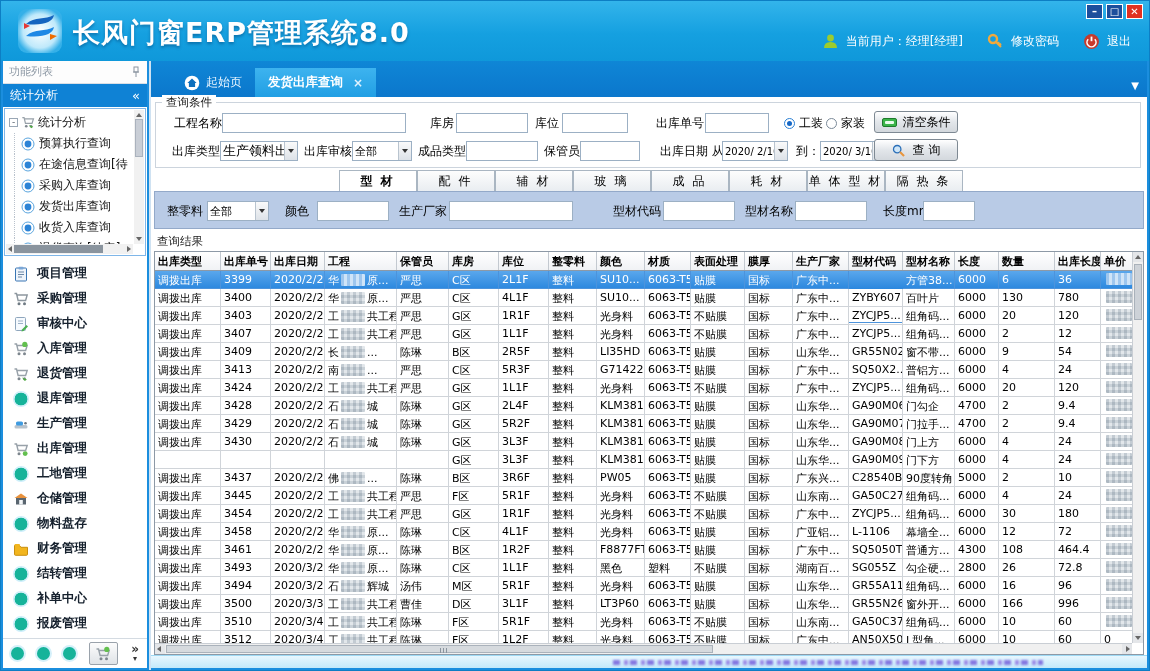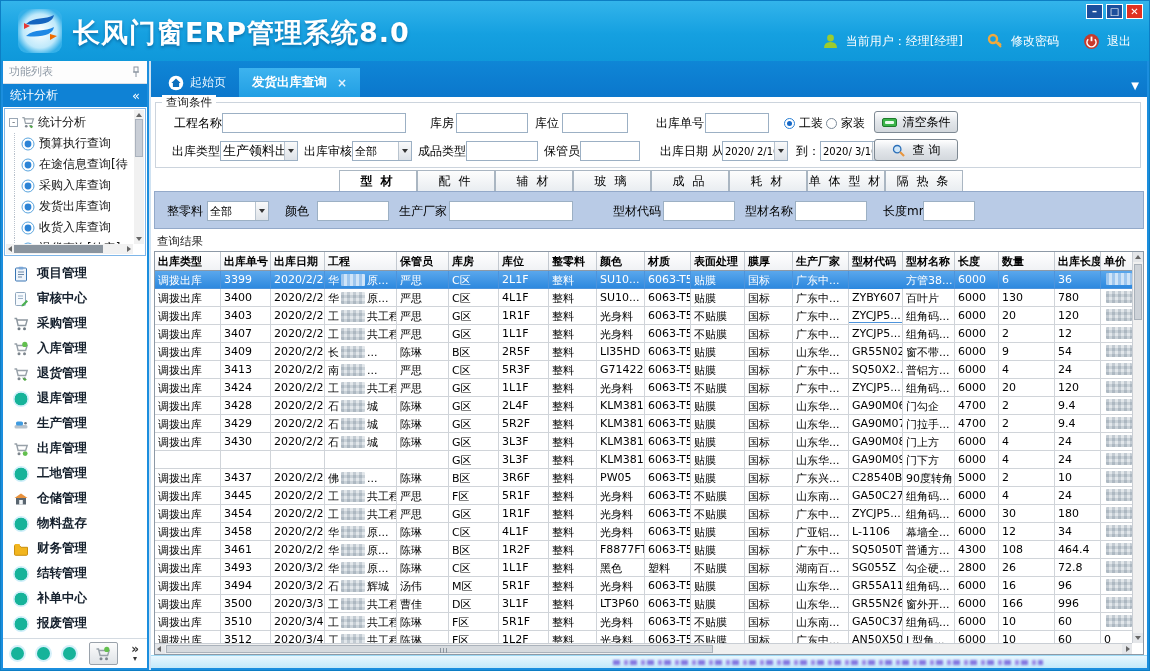--- a/index.html
+++ b/index.html
@@ -47,21 +47,21 @@
 .menulist { flex:1; padding-top:4px; overflow:hidden; }
 .menu-item { height:25px; display:flex; align-items:center; gap:8px; padding-left:10px; font-size:12.5px; font-weight:bold; color:#16212e; cursor:pointer; }
 .mi-ic { width:16px; height:16px; flex:0 0 16px; }
 .sb-footer { height:30px; border-top:1px solid #d4dbe2; display:flex; align-items:center; gap:13px; padding:0 8px; }
 .dot-ic { width:13px; height:13px; border-radius:50%; background:#16b39a; box-shadow:0 0 0 2px #d5f0fa; }
 .foot-btn { width:30px; height:23px; border:1px solid #9aa2ab; border-radius:2px; background:linear-gradient(#fcfcfc,#dfe3e7); display:flex; align-items:center; justify-content:center; cursor:pointer; }
 .foot-more { font-size:12px; font-weight:bold; color:#333; line-height:9px; text-align:center; cursor:pointer; }
 .foot-more small{ font-size:8px; display:block; color:#333;}
 
 
-.tabstrip { height:36px; background:linear-gradient(#0f86d6,#0b77cc); display:flex; align-items:flex-end; padding-left:4px; position:relative; flex:0 0 36px;}
+.tabstrip { height:36px; background:linear-gradient(#0f86d6,#0b77cc); display:flex; align-items:flex-end; padding-left:20px; position:relative; flex:0 0 36px;}
 .tab { height:29px; display:flex; align-items:center; gap:6px; padding:0 13px; color:#eaf6ff; font-size:12px; cursor:pointer; }
 .tab.active { background:linear-gradient(#3db3ef,#219fe4); color:#fff; font-weight:bold; font-size:12.5px; }
 .tab .tclose { font-size:12px; color:#dff2ff; margin-left:4px; }
 .tab-ovf { position:absolute; right:8px; bottom:6px; color:#fff; font-size:10px; cursor:pointer; }
 .home-ic { width:16px; height:16px; }
 
 
 .content { flex:1; min-height:0; background:#fff; display:flex; flex-direction:column; }
 .qbox { position:relative; border:1px solid #ccd4dd; margin:5px 6px 0 4px; height:66px; flex:0 0 66px; }
 .qtitle { position:absolute; top:-8px; left:6px; background:#fff; padding:0 4px; font-size:11.5px; color:#222;text-align:right; }
@@ -285,36 +285,36 @@
                 <rect x="2.5" y="2" width="11" height="13" rx="1" fill="#eef4fb" stroke="#3a76b4"></rect>
                 <rect x="5.5" y="0.8" width="5" height="2.6" rx="1" fill="#7ba7d7"></rect>
                 <path d="M5 6 h6 M5 8.5 h6 M5 11 h4" stroke="#6b87a6"></path>
               </svg>
             </span>
             <span>项目管理</span>
           </div>
           <div class="menu-item">
             <span class="mi-ic">
               <svg viewBox="0 0 16 16" width="100%" height="100%">
+                <path d="M1.5 2.5 h2 l1.6 7 h7.5 l1.6-5.5 H4.4" fill="none" stroke="#8d979f" stroke-width="1.4"></path>
+                <circle cx="6" cy="12.8" r="1.5" fill="#6f7a83"></circle>
+                <circle cx="11.5" cy="12.8" r="1.5" fill="#6f7a83"></circle>
+              </svg>
+            </span>
+            <span>采购管理</span>
+          </div>
+          <div class="menu-item">
+            <span class="mi-ic">
+              <svg viewBox="0 0 16 16" width="100%" height="100%">
                 <rect x="2.5" y="1.5" width="10" height="13" rx="1" fill="#f6fafe" stroke="#8fa6bd"></rect>
                 <path d="M5 5 h5 M5 7.5 h5" stroke="#9ab0c6"></path>
                 <path d="M9 13.5 l4.5-4.5 1.5 1.5 -4.5 4.5 -2 .5 Z" fill="#49b04f"></path>
               </svg>
             </span>
             <span>审核中心</span>
-          </div>
-          <div class="menu-item">
-            <span class="mi-ic">
-              <svg viewBox="0 0 16 16" width="100%" height="100%">
-                <path d="M1.5 2.5 h2 l1.6 7 h7.5 l1.6-5.5 H4.4" fill="none" stroke="#8d979f" stroke-width="1.4"></path>
-                <circle cx="6" cy="12.8" r="1.5" fill="#6f7a83"></circle>
-                <circle cx="11.5" cy="12.8" r="1.5" fill="#6f7a83"></circle>
-              </svg>
-            </span>
-            <span>采购管理</span>
           </div>
           <div class="menu-item">
             <span class="mi-ic">
               <svg viewBox="0 0 16 16" width="100%" height="100%">
                 <path d="M1.5 3 h2 l1.6 6.5 h7.5 l1.6-5 H4.4" fill="none" stroke="#98a1a9" stroke-width="1.4"></path>
                 <circle cx="6" cy="12.8" r="1.5" fill="#7d868e"></circle>
                 <circle cx="11.5" cy="12.8" r="1.5" fill="#7d868e"></circle>
                 <circle cx="11.8" cy="3.4" r="2.6" fill="#63c04e"></circle>
               </svg>
             </span>
@@ -896,21 +896,21 @@
                   <div class="gc" style="width: 48px;">整料</div>
                   <div class="gc" style="width: 48px;">光身料</div>
                   <div class="gc" style="width: 46px;">6063-T5</div>
                   <div class="gc" style="width: 54px;">贴膜</div>
                   <div class="gc" style="width: 48px;">国标</div>
                   <div class="gc" style="width: 56px;">广亚铝...</div>
                   <div class="gc" style="width: 54px;">L-1106</div>
                   <div class="gc" style="width: 52px;">幕墙全...</div>
                   <div class="gc" style="width: 44px;">6000</div>
                   <div class="gc" style="width: 56px;">12</div>
-                  <div class="gc" style="width: 46px;">34</div>
+                  <div class="gc" style="width: 46px;">72</div>
                   <div class="gc" style="width: 38px;"><span class="blurchip wide"></span></div>
                 </div>
                 <div class="grow">
                   <div class="gc" style="width: 66px;">调拨出库</div>
                   <div class="gc" style="width: 50px;">3461</div>
                   <div class="gc" style="width: 54px;">2020/2/28</div>
                   <div class="gc" style="width: 72px;"><span>华</span><span class="blurchip"></span><span>原...</span></div>
                   <div class="gc" style="width: 52px;">陈琳</div>
                   <div class="gc" style="width: 50px;">B区</div>
                   <div class="gc" style="width: 50px;">1R2F</div>

